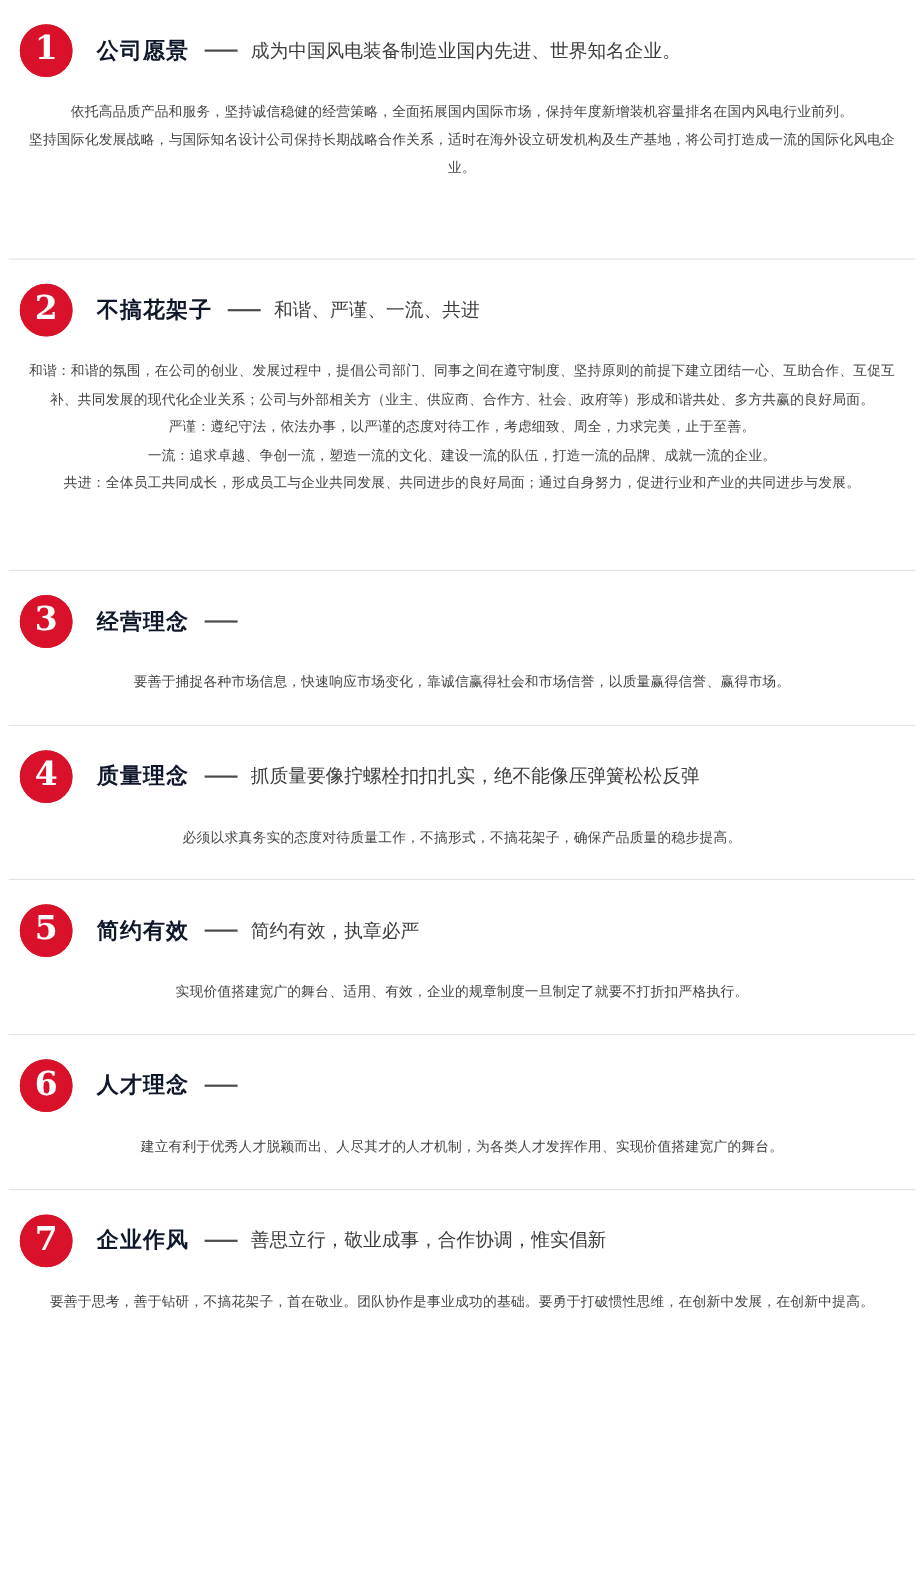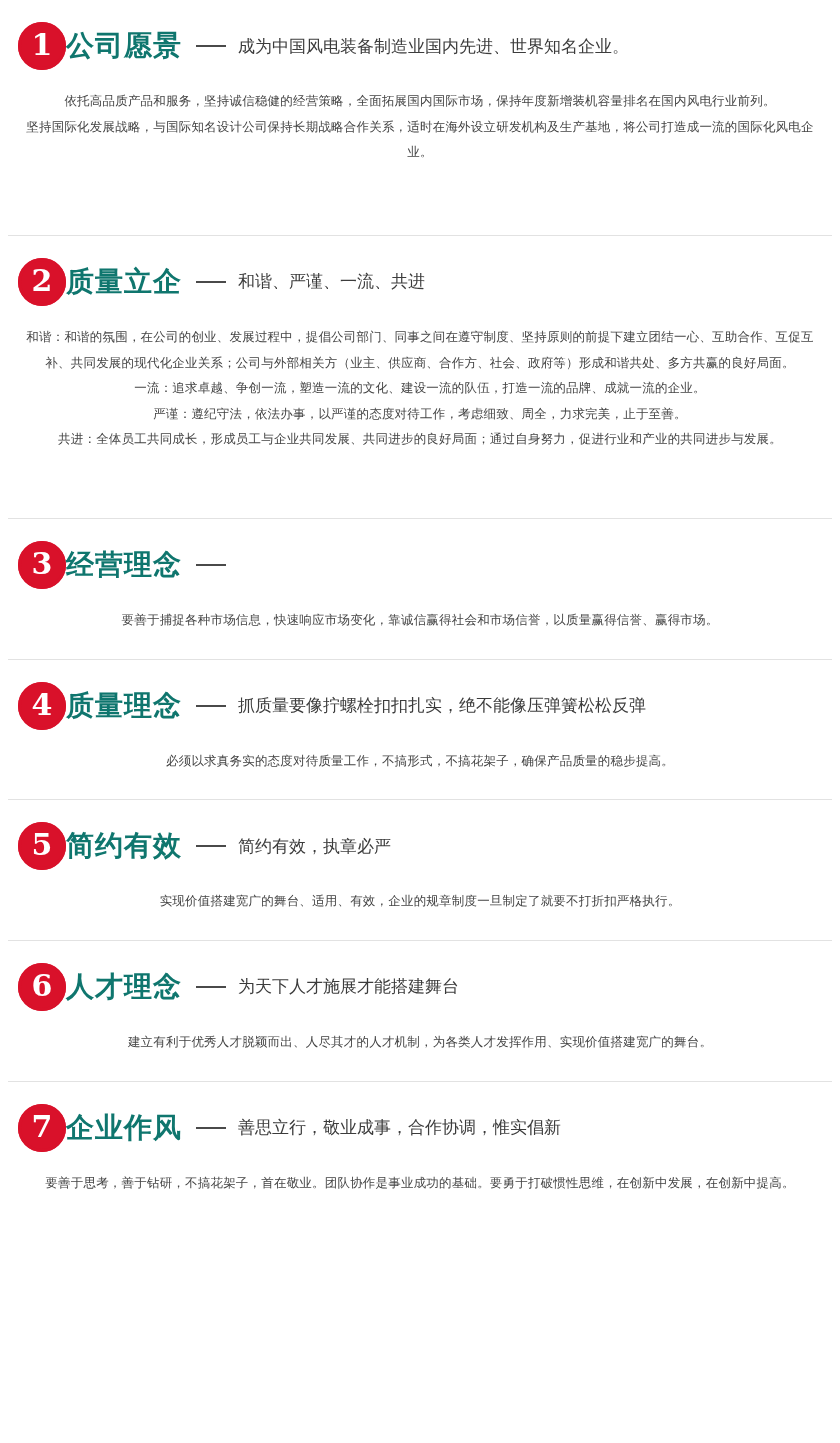--- a/index.html
+++ b/index.html
@@ -48,23 +48,24 @@
     flex: 0 0 auto;
     margin-left: 8px;
     box-shadow: inset 0 0 0 3px #d9112a;
   }
   .badge span {
     line-height: 1;
     position: relative;
     top: -1px;
   }
   .title {
-    color: #0f766e;
-    font-size: 28px;
+    color: #0f172a;
+    font-size: 20px;
     font-weight: bold;
+    margin-left: 22px;
     letter-spacing: 1px;
     white-space: nowrap;
   }
   .dash {
     display: inline-block;
     width: 30px;
     height: 2px;
     background: #4a4a4a;
     margin: 0 12px 0 14px;
     vertical-align: middle;
@@ -108,28 +109,28 @@
     </div>
   </div>
   <div class="gap-1"></div>
   <div class="divider"></div>
 
   <div class="section">
     <div class="head">
       <div class="badge">
           <span>2</span>
         </div>
-      <div class="title">质量立企</div>
+      <div class="title">不搞花架子</div>
       <div class="dash"></div>
       <div class="subtitle">和谐、严谨、一流、共进</div>
     </div>
     <div class="body-block">
       <p class="para">和谐：和谐的氛围，在公司的创业、发展过程中，提倡公司部门、同事之间在遵守制度、坚持原则的前提下建立团结一心、互助合作、互促互补、共同发展的现代化企业关系；公司与外部相关方（业主、供应商、合作方、社会、政府等）形成和谐共处、多方共赢的良好局面。</p>
+      <p class="para">严谨：遵纪守法，依法办事，以严谨的态度对待工作，考虑细致、周全，力求完美，止于至善。</p>
       <p class="para">一流：追求卓越、争创一流，塑造一流的文化、建设一流的队伍，打造一流的品牌、成就一流的企业。</p>
-      <p class="para">严谨：遵纪守法，依法办事，以严谨的态度对待工作，考虑细致、周全，力求完美，止于至善。</p>
       <p class="para">共进：全体员工共同成长，形成员工与企业共同发展、共同进步的良好局面；通过自身努力，促进行业和产业的共同进步与发展。</p>
     </div>
   </div>
   <div class="gap-2"></div>
   <div class="divider"></div>
 
   <div class="section">
     <div class="head">
       <div class="badge">
           <span>3</span>
@@ -173,21 +174,20 @@
   </div>
   <div class="divider"></div>
 
   <div class="section">
     <div class="head">
       <div class="badge">
           <span>6</span>
         </div>
       <div class="title">人才理念</div>
       <div class="dash"></div>
-      <div class="subtitle">为天下人才施展才能搭建舞台</div>
     </div>
     <div class="body-block">
       <p class="para">建立有利于优秀人才脱颖而出、人尽其才的人才机制，为各类人才发挥作用、实现价值搭建宽广的舞台。</p>
     </div>
   </div>
   <div class="divider"></div>
 
   <div class="section">
     <div class="head">
       <div class="badge">

